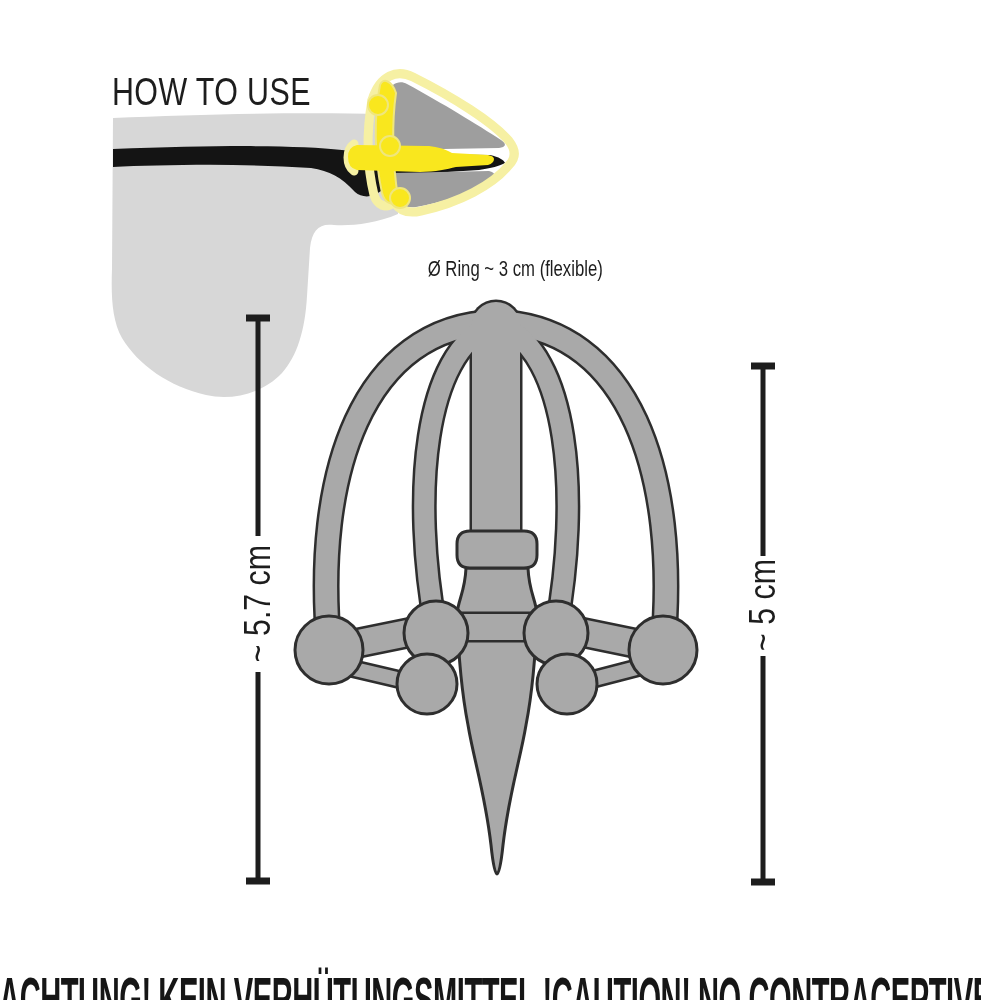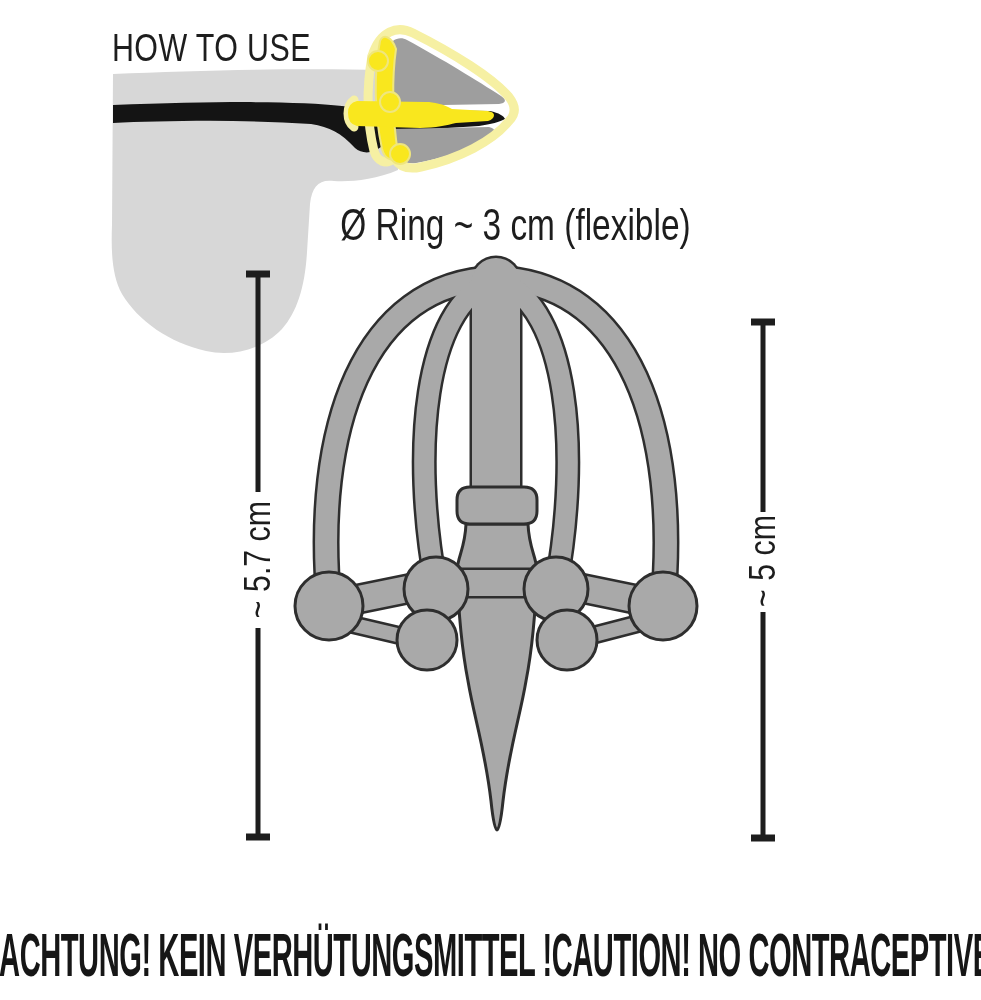--- a/index.html
+++ b/index.html
@@ -14,21 +14,21 @@
   }
   *{margin:0;padding:0;box-sizing:border-box;}
   html,body{width:981px;height:1000px;}
   body{
     font-family:"Liberation Sans","DejaVu Sans",sans-serif;
     background:var(--background);
     position:relative;
     overflow:hidden;
     color:var(--text-dark);
   }
-  .stage{position:absolute;inset:0;width:981px;height:824px;}
+  .stage{position:absolute;inset:0;width:981px;height:824px;margin-top:44px;}
   svg.art{position:absolute;left:0;top:0;width:981px;height:1000px;display:block;}
 
   .fill-body{fill:var(--body-gray);}
   .fill-glans{fill:var(--glans-gray);}
   .fill-black{fill:#141414;}
   .prod-dark{stroke:var(--outline-dark);fill:none;}
   .prod-gray{stroke:var(--product-gray);fill:none;}
   .prod-solid{fill:var(--product-gray);stroke:var(--outline-dark);stroke-width:3;}
   .halo{stroke:var(--halo-yellow);fill:none;stroke-linecap:round;}
   .yellow{fill:var(--highlight-yellow);}
@@ -43,21 +43,21 @@
   }
   .cond{display:inline-block;white-space:nowrap;transform:scaleX(0.78);transform-origin:center;}
 
   .title{
     left:112px;top:26px;width:300px;height:44px;
     justify-content:flex-start;
     font-size:38px;letter-spacing:0.5px;
   }
   .title .cond{transform-origin:left center;transform:scaleX(0.80);}
 
-  .ring-label{left:315px;top:203px;width:400px;height:44px;font-size:44px;align-items:center;}
+  .ring-label{left:315px;top:203px;width:400px;height:44px;font-size:22px;align-items:center;}
   .ring-label .cond{transform:scaleX(0.76);}
 
   .plug-label{left:298px;top:853px;width:400px;height:44px;font-size:34px;}
   .plug-label .cond{transform:scaleX(0.76);}
 
   .dim-label{width:220px;height:44px;font-size:37px;}
   .dim-label-left{left:148px;top:538px;transform:rotate(-90deg);}
   .dim-label-right{left:653px;top:539px;transform:rotate(-90deg);}
   .dim-label .cond{transform:scaleX(0.82);}
 

